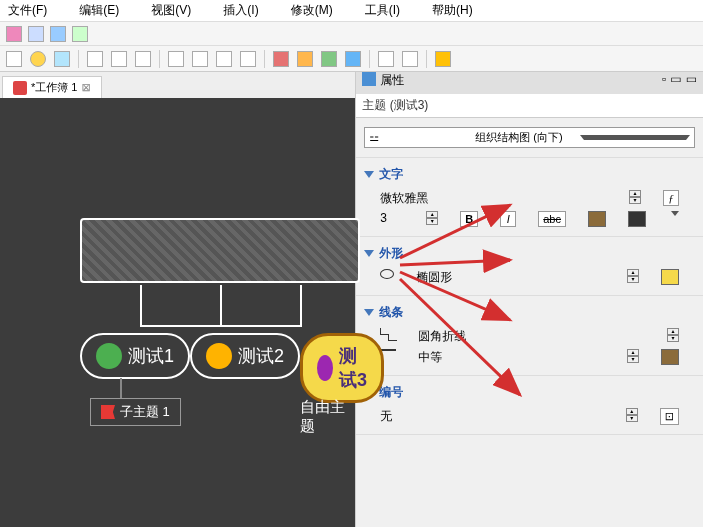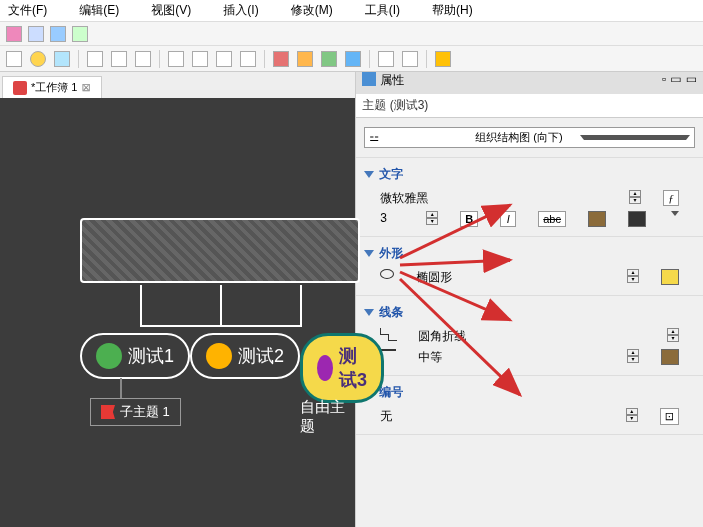--- a/index.html
+++ b/index.html
@@ -17,21 +17,21 @@
 .tab-x{width:14px;height:14px;background:#d44;border-radius:2px;display:inline-block}
 .canvas{flex:1;background:#3c3c3c;position:relative}
 .root-node{position:absolute;left:80px;top:120px;width:280px;height:65px;border:2px solid #fff;border-radius:4px;background:repeating-linear-gradient(45deg,#555,#555 4px,#666 4px,#666 8px)}
 .line{position:absolute;background:#fff}
 .l1{left:140px;top:187px;width:2px;height:40px}
 .l2{left:220px;top:187px;width:2px;height:40px}
 .l3{left:300px;top:187px;width:2px;height:40px}
 .lh{left:140px;top:227px;width:162px;height:2px}
 .child{position:absolute;top:235px;border:2px solid #fff;border-radius:28px;padding:8px 14px;display:flex;align-items:center;gap:6px;background:#3c3c3c;color:#fff;font-size:18px}
 .c1{left:80px}.c2{left:190px}
-.c3{left:300px;background:#f5d94a;color:#4a2f7a;border:3px solid #0f766e;font-weight:bold}
+.c3{left:300px;background:#f5d94a;color:#4a2f7a;border:3px solid #a16207;font-weight:bold}
 .emoji{width:26px;height:26px;border-radius:50%;display:inline-block}
 .e1{background:#4caf50}.e2{background:#ffb300}.e3{background:#9c27b0}
 .subchild{position:absolute;left:90px;top:300px;border:1px solid #999;padding:4px 10px;color:#fff;font-size:13px;display:flex;align-items:center;gap:5px}
 .flag{width:14px;height:14px;background:#e53935;clip-path:polygon(0 0,100% 0,85% 50%,100% 100%,0 100%)}
 .free{position:absolute;left:300px;top:300px;color:#fff;font-size:15px}
 .lv{position:absolute;left:120px;top:280px;width:2px;height:20px;background:#888}
 .panel{flex:1;background:#f0f0f0;border-left:1px solid #ccc;font-size:12px;display:flex;flex-direction:column}
 .panel-hdr{height:22px;background:#e0e0e0;display:flex;align-items:flex-start;padding:0 6px;gap:4px}
 .panel-hdr .ttl{flex:1}
 .wico{width:14px;height:14px;display:inline-block;background:#4a8fd4}

